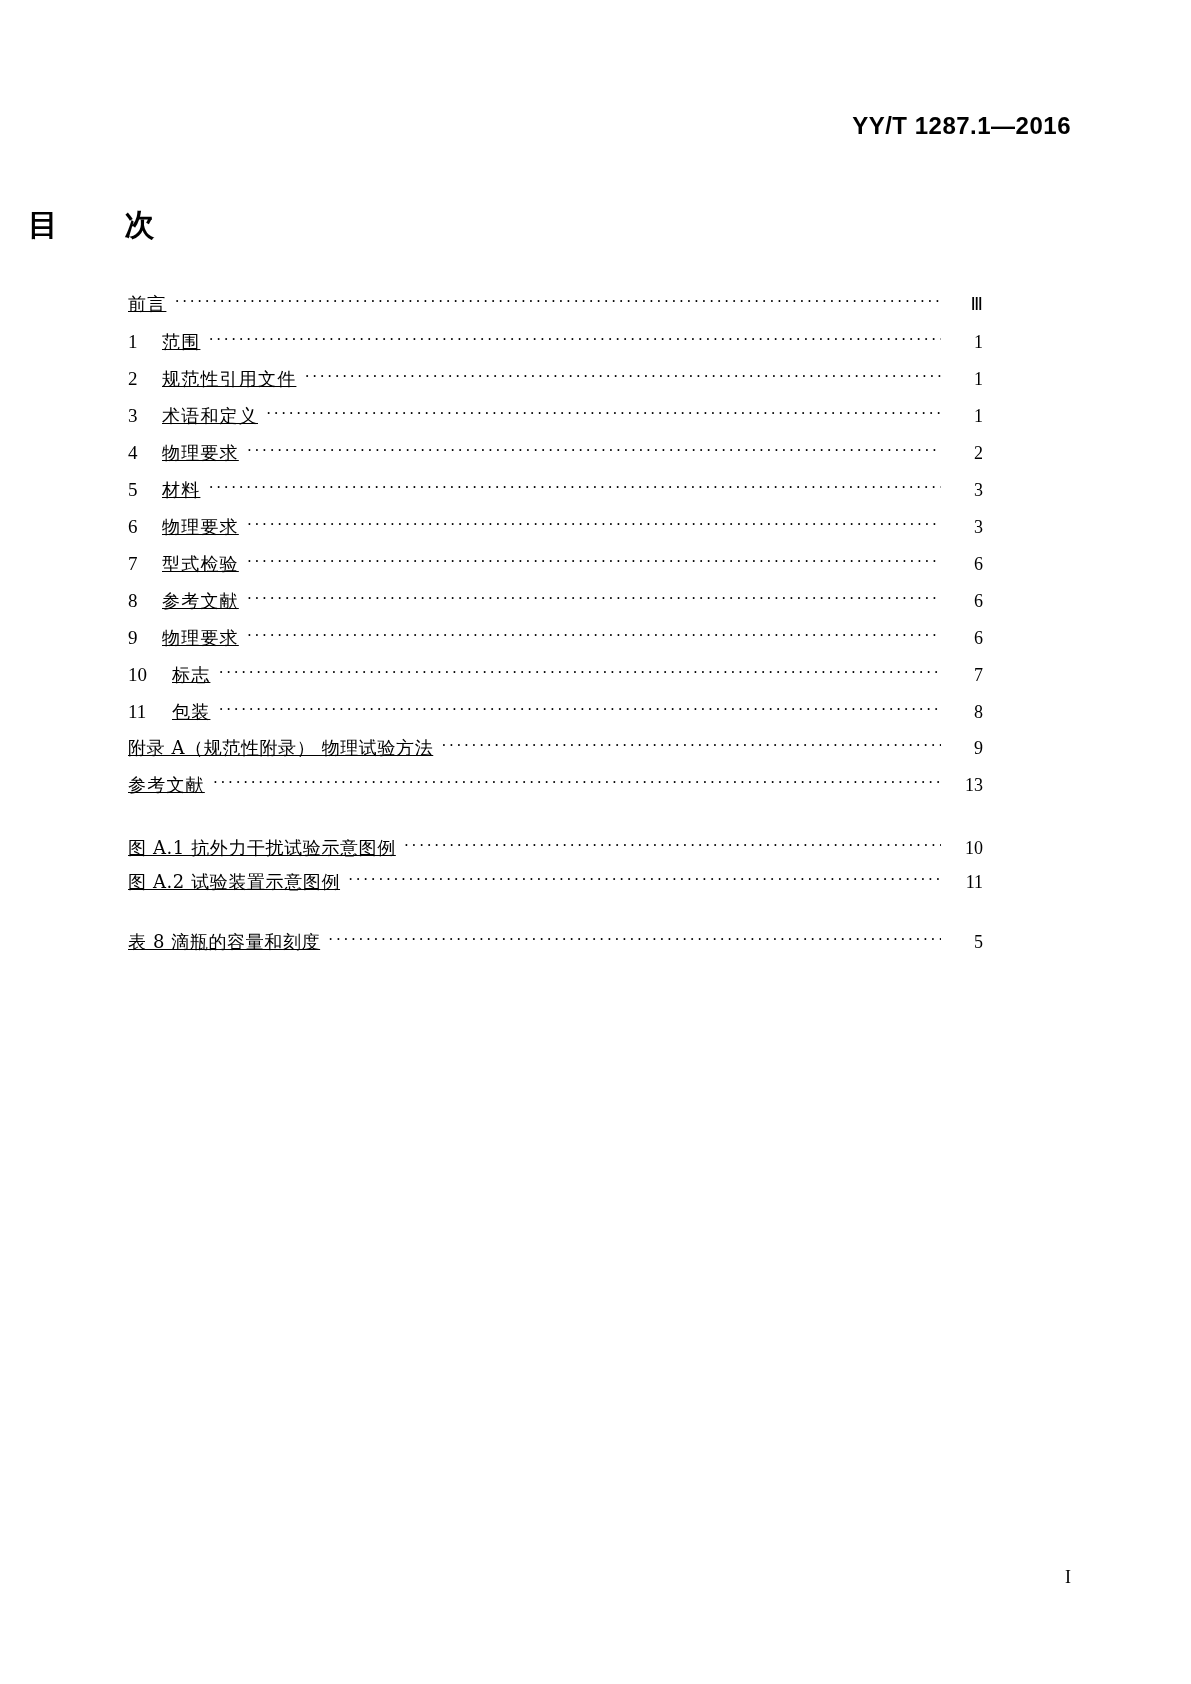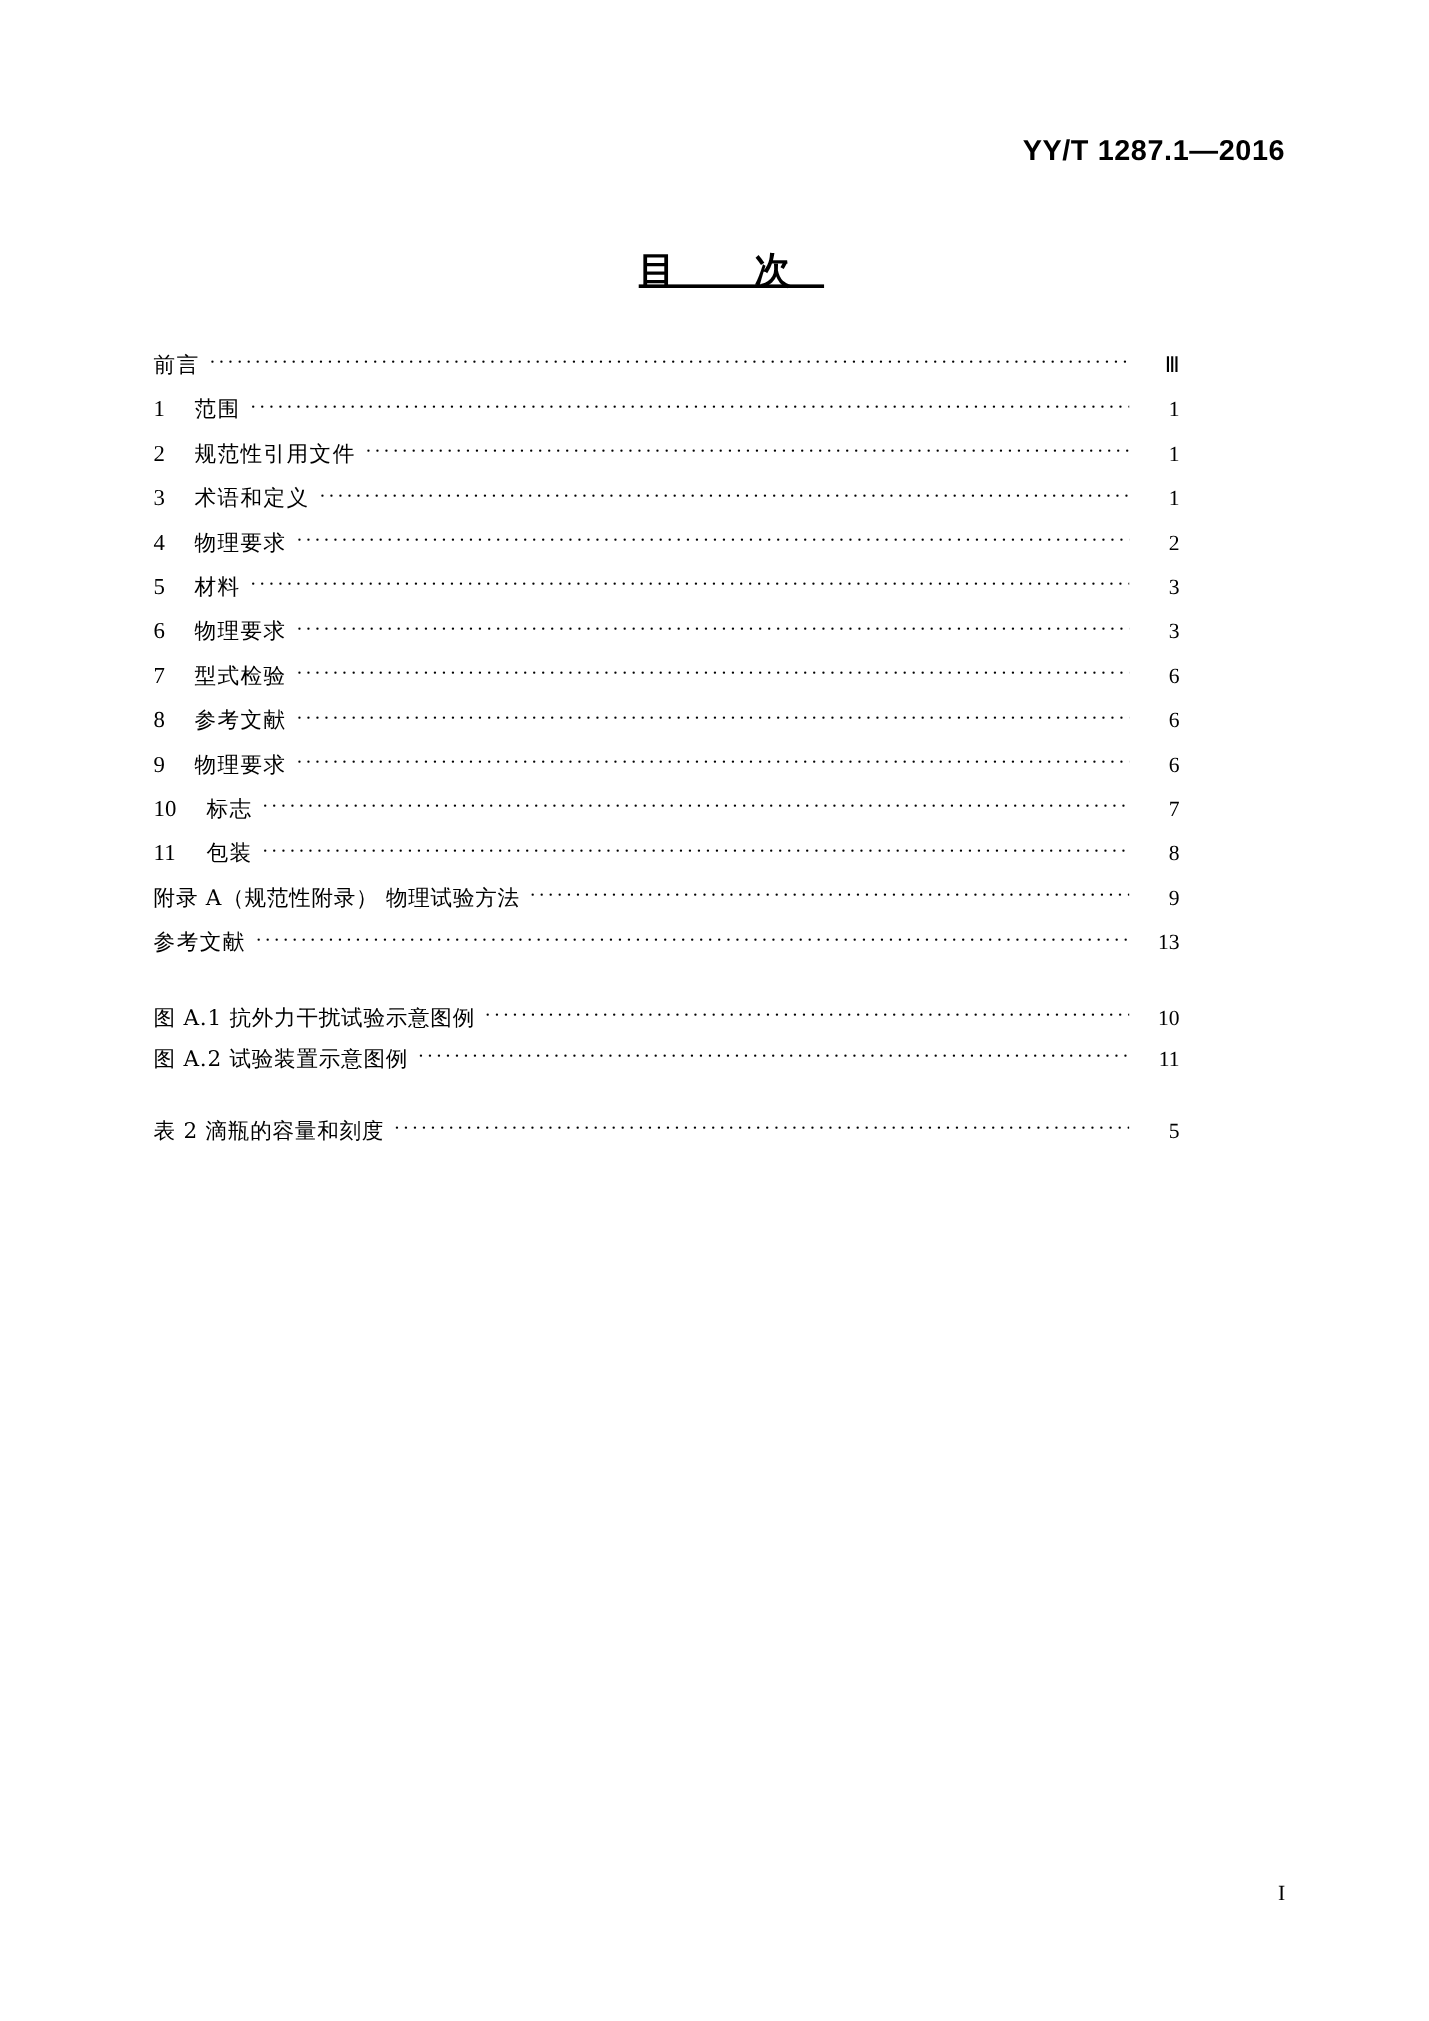--- a/index.html
+++ b/index.html
@@ -24,27 +24,25 @@
     font-family: "Liberation Sans", sans-serif;
     font-weight: bold;
     font-size: 24px;
     letter-spacing: 0.5px;
   }
   .doc-title {
     position: absolute;
     top: 205px;
     left: 0;
     width: 1191px;
-    text-align: center;
     font-family: "DejaVu Serif", serif;
     font-weight: bold;
     font-size: 30px;
     letter-spacing: 28px;
     text-indent: 28px;
-    text-decoration: underline;
   }
   .toc {
     position: absolute;
     top: 295px;
     left: 128px;
     width: 855px;
   }
   .toc-row {
     display: flex;
     align-items: baseline;
@@ -63,20 +61,21 @@
     font-family: "Liberation Serif", serif;
   }
   .num.wide {
     width: 44px;
   }
   .label {
     flex: 0 0 auto;
     font-family: "DejaVu Serif", serif;
     font-size: 18px;
     letter-spacing: 1.2px;
+    text-decoration: underline;
   }
   .label.serif-mix {
     letter-spacing: 0.6px;
   }
   .dots {
     flex: 1 1 auto;
     overflow: hidden;
     margin: 0 6px 0 8px;
     position: relative;
     top: -3px;
@@ -224,21 +223,21 @@
 
     <div class="toc-row tight">
       <span class="label serif-mix">图 A.2   试验装置示意图例</span>
       <span class="dots"></span>
       <span class="pageno">11</span>
     </div>
 
     <div class="block-gap"></div>
 
     <div class="toc-row tight">
-      <span class="label serif-mix">表 2   滴瓶的容量和刻度</span>
+      <span class="label serif-mix">表 8   滴瓶的容量和刻度</span>
       <span class="dots"></span>
       <span class="pageno">5</span>
     </div>
 
   </div>
 
   <div class="folio">I</div>
 
 </div>
 

